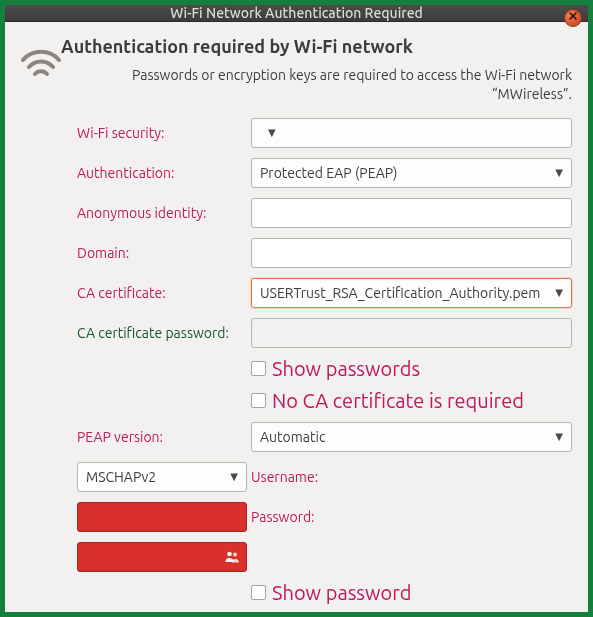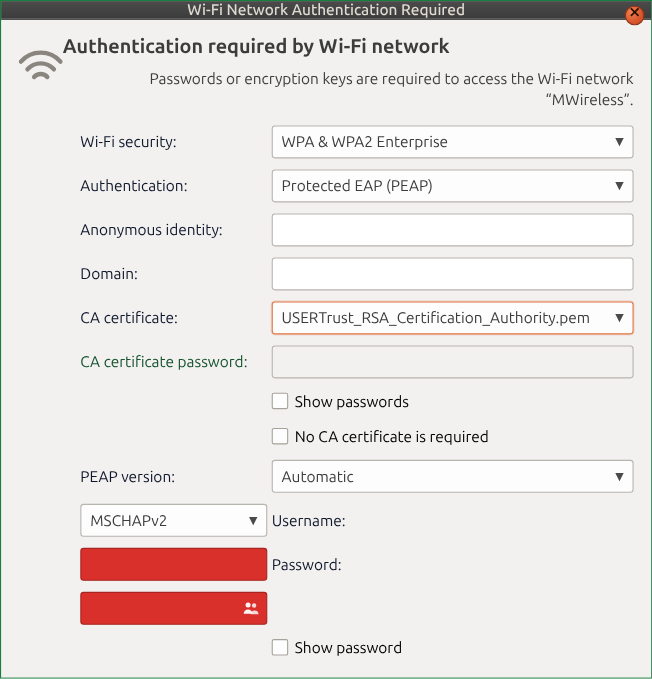--- a/index.html
+++ b/index.html
@@ -7,21 +7,21 @@
     margin: 0; padding: 0;
     font-family: "Ubuntu", "Cantarell", "DejaVu Sans", sans-serif;
     font-size: 14px;
     color: #3c3c3c;
     background: #f2f1f0;
   }
   .window {
     width: 593px;
     height: 617px;
     background: #f2f1f0;
-    border: 1px solid #15803d;
+    border: 5px solid #15803d;
     display: flex;
     flex-direction: column;
   }
   .titlebar {
     height: 28px;
     background: linear-gradient(to bottom, #4b4b4b, #3c3c3c);
     color: #dfdbd2;
     display: flex;
     align-items: center;
     justify-content: center;
@@ -84,21 +84,21 @@
   .form {
     margin-left: 56px;
     display: grid;
     grid-template-columns: 170px 1fr;
     row-gap: 10px;
     column-gap: 4px;
     align-items: center;
   }
   .form-label {
     font-size: 14px;
-    color: #0f172a;
+    color: #be185d;
     padding-right: 4px;
   }
   .form-label.disabled {
     color: #14532d;
   }
   .field-input, .field-select, .checkbox-row, .field-error, .field-error-icon {
     width: 100%;
   }
   .select, .input {
     width: 100%;
@@ -145,22 +145,22 @@
     right: 6px;
     top: 6px;
     width: 16px;
     height: 16px;
     opacity: .95;
   }
   .checkbox-row {
     display: flex;
     align-items: center;
     gap: 6px;
-    font-size: 14px;
-    color: #000000;
+    font-size: 20px;
+    color: #be185d;
     height: 22px;
   }
   .checkbox {
     width: 15px; height: 15px;
     border: 1px solid #a6a29c;
     border-radius: 2px;
     background: #fdfdfd;
     cursor: pointer;
     flex: 0 0 15px;
   }
@@ -201,21 +201,20 @@
       <div class="header-text">
         <h1>Authentication required by Wi-Fi network</h1>
         <p>Passwords or encryption keys are required to access the Wi-Fi network “MWireless”.</p>
       </div>
     </div>
 
     <div class="form">
 
       <div class="form-label">Wi-Fi security:</div>
       <div class="select">
-        <span>WPA &amp; WPA2 Enterprise</span>
         <span class="chev">▼</span>
       </div>
 
       <div class="form-label">Authentication:</div>
       <div class="select">
         <span>Protected EAP (PEAP)</span>
         <span class="chev">▼</span>
       </div>
 
       <div class="form-label">Anonymous identity:</div>

